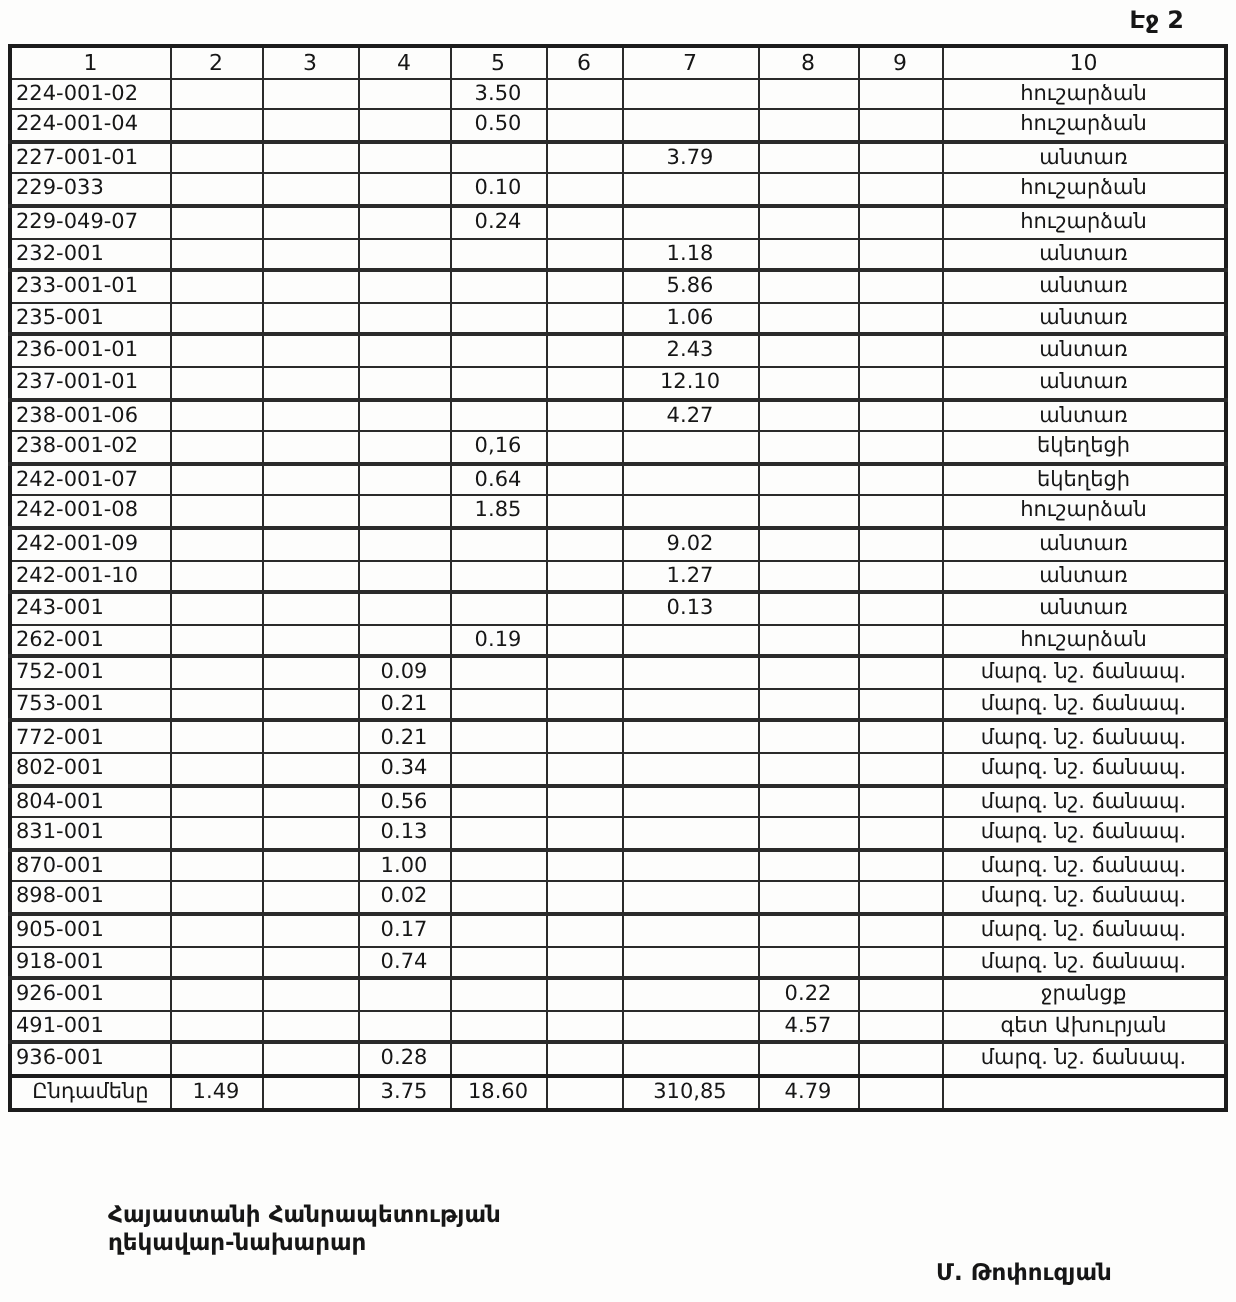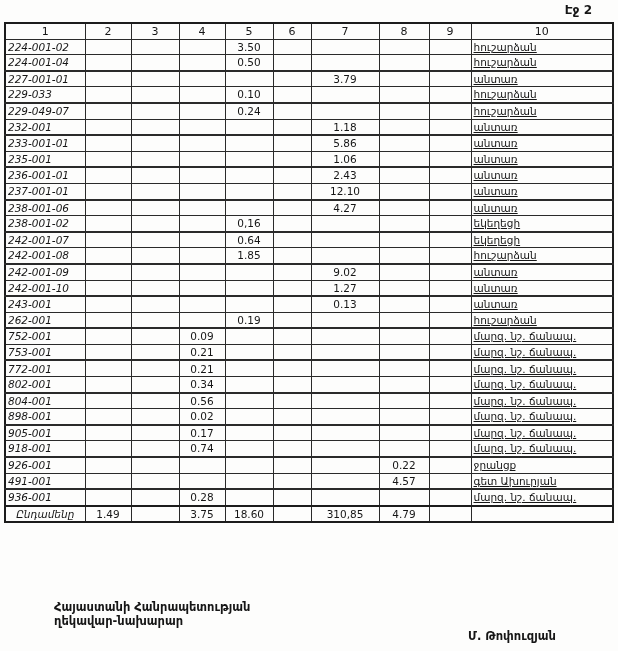--- a/index.html
+++ b/index.html
@@ -30,23 +30,23 @@
     white-space:nowrap;
     overflow:hidden;
     font-weight:normal;
   }
   table.grid{border:2px solid #1c1c1c;}
   thead th{
     text-align:center;
     border-bottom:2px solid #1c1c1c;
     font-size:11px;
   }
-  td.c1{text-align:left;padding-left:3px;font-style:italic;}
+  td.c1{text-align:left;padding-left:3px;}
   td.c2,td.c3,td.c4,td.c5,td.c6,td.c7,td.c8,td.c9{text-align:center;}
-  td.c10{text-align:left;padding-left:4px;text-decoration:underline;}
+  td.c10{text-align:center;padding-left:4px;}
   col.w1{width:80px;} col.w2{width:46px;} col.w3{width:48px;}
   col.w4{width:46px;} col.w5{width:48px;} col.w6{width:38px;}
   col.w7{width:68px;} col.w8{width:50px;} col.w9{width:42px;}
   col.w10{width:142px;}
   tbody tr:nth-child(even) td{border-bottom-width:2px;}
   tr.total td{
     border-top:2px solid #1c1c1c;
     border-bottom:2px solid #1c1c1c;
   }
   tr.total td.c1{text-align:center;}
@@ -362,20 +362,44 @@
         <td class="c3"></td>
         <td class="c4">0.56</td>
         <td class="c5"></td>
         <td class="c6"></td>
         <td class="c7"></td>
         <td class="c8"></td>
         <td class="c9"></td>
         <td class="c10">մարզ. նշ. ճանապ.</td>
       </tr>
       <tr>
+        <td class="c1">831-001</td>
+        <td class="c2"></td>
+        <td class="c3"></td>
+        <td class="c4">0.13</td>
+        <td class="c5"></td>
+        <td class="c6"></td>
+        <td class="c7"></td>
+        <td class="c8"></td>
+        <td class="c9"></td>
+        <td class="c10">մարզ. նշ. ճանապ.</td>
+      </tr>
+      <tr>
+        <td class="c1">870-001</td>
+        <td class="c2"></td>
+        <td class="c3"></td>
+        <td class="c4">1.00</td>
+        <td class="c5"></td>
+        <td class="c6"></td>
+        <td class="c7"></td>
+        <td class="c8"></td>
+        <td class="c9"></td>
+        <td class="c10">մարզ. նշ. ճանապ.</td>
+      </tr>
+      <tr>
         <td class="c1">898-001</td>
         <td class="c2"></td>
         <td class="c3"></td>
         <td class="c4">0.02</td>
         <td class="c5"></td>
         <td class="c6"></td>
         <td class="c7"></td>
         <td class="c8"></td>
         <td class="c9"></td>
         <td class="c10">մարզ. նշ. ճանապ.</td>

